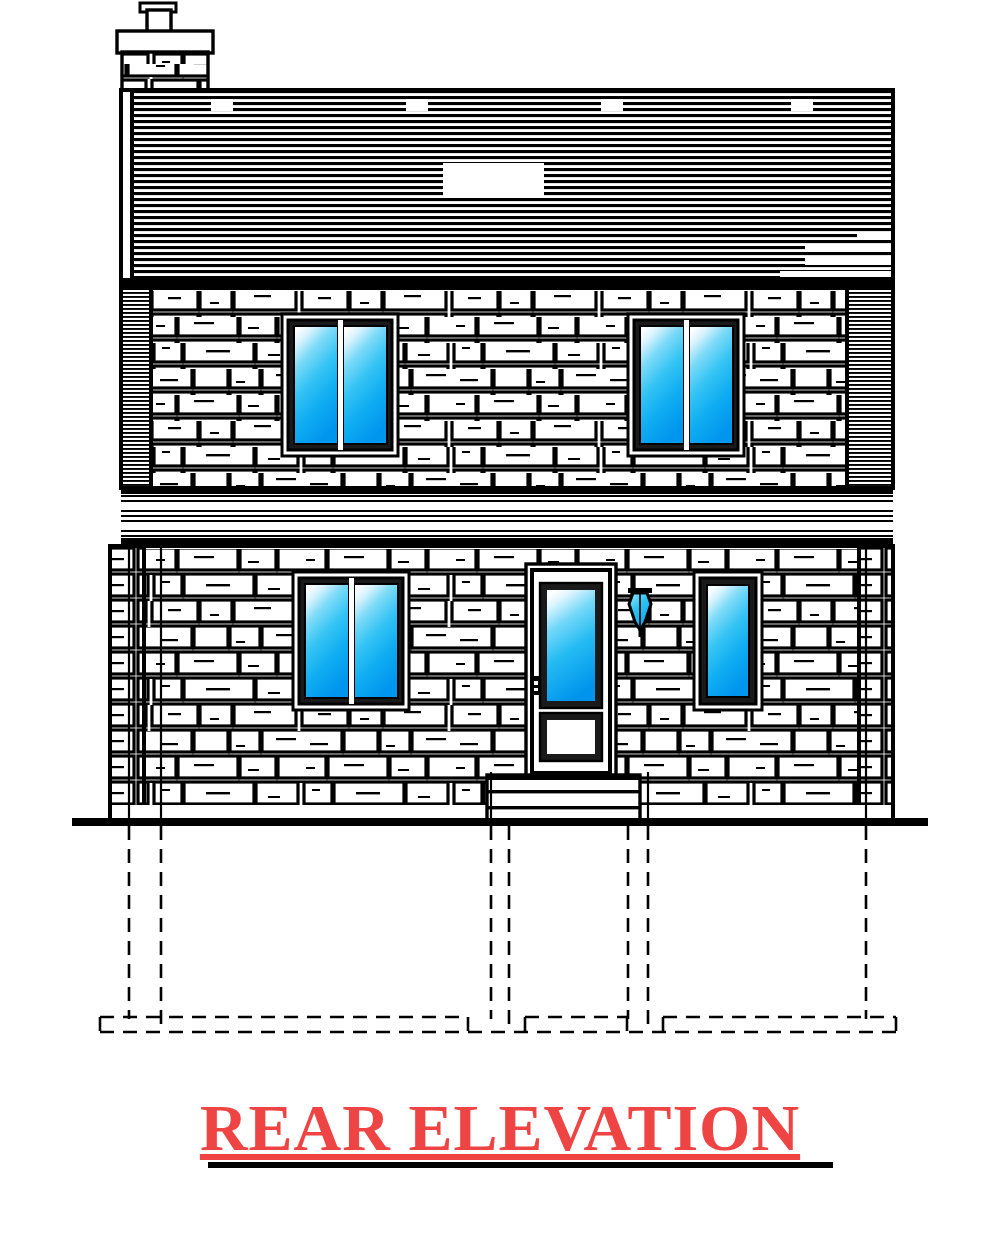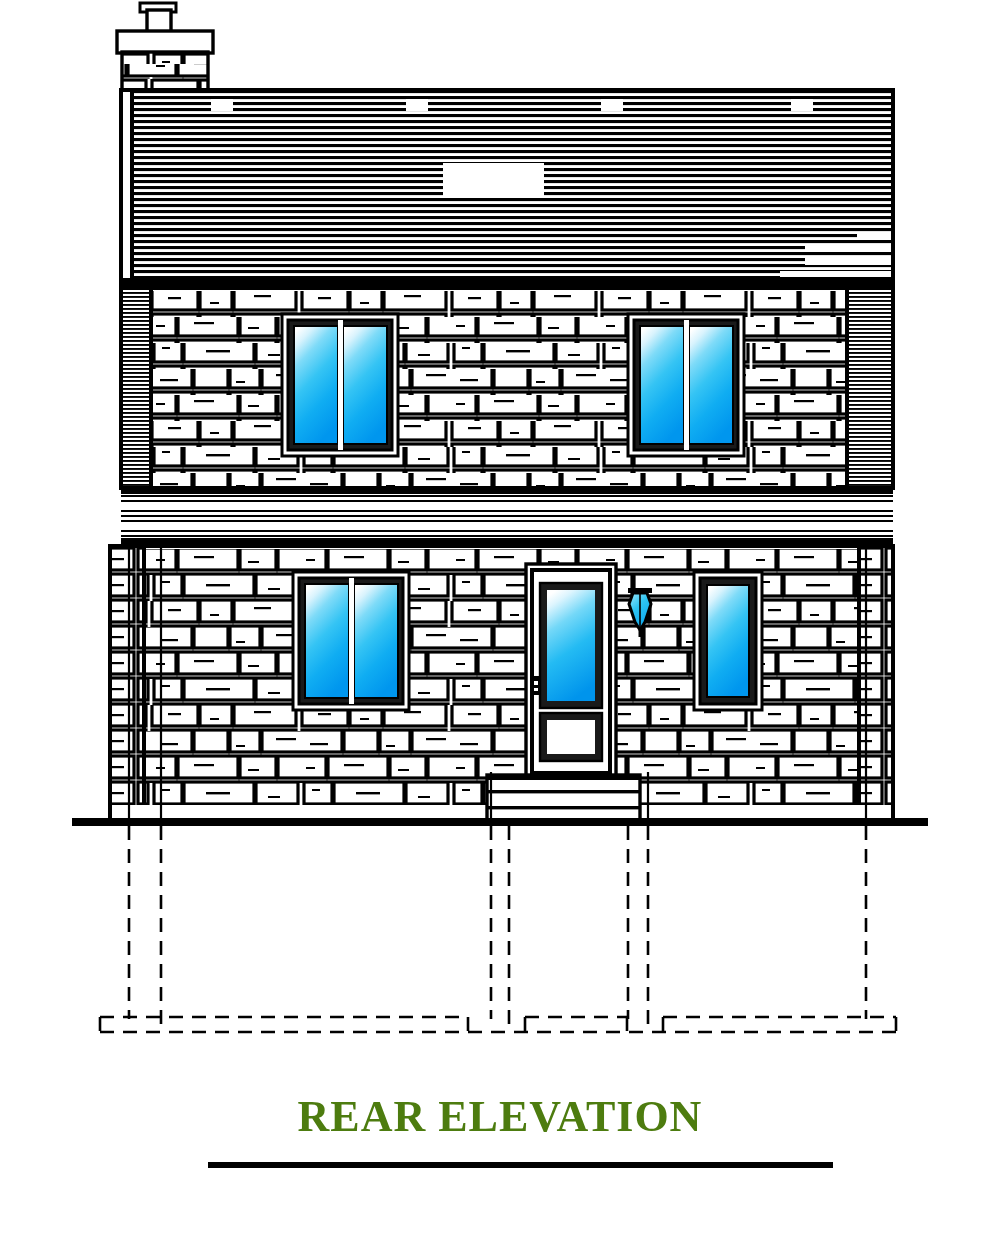--- a/index.html
+++ b/index.html
@@ -23,25 +23,26 @@
   .title-wrap {
     position: absolute;
     left: 0;
     top: 1095px;
     width: 1000px;
     text-align: center;
   }
   .title-text {
     font-family: "Liberation Serif", serif;
     font-weight: bold;
-    font-size: 44px;
+    font-size: 66px;
     letter-spacing: 1px;
-    color: #4d7c0f;
+    color: #ef4444;
     line-height: 1.0;
     display: inline-block;
+    text-decoration: underline;
   }
   .title-rule {
     position: absolute;
     left: 208px;
     top: 1162px;
     width: 625px;
     height: 6px;
     background: #000000;
   }
 </style>

